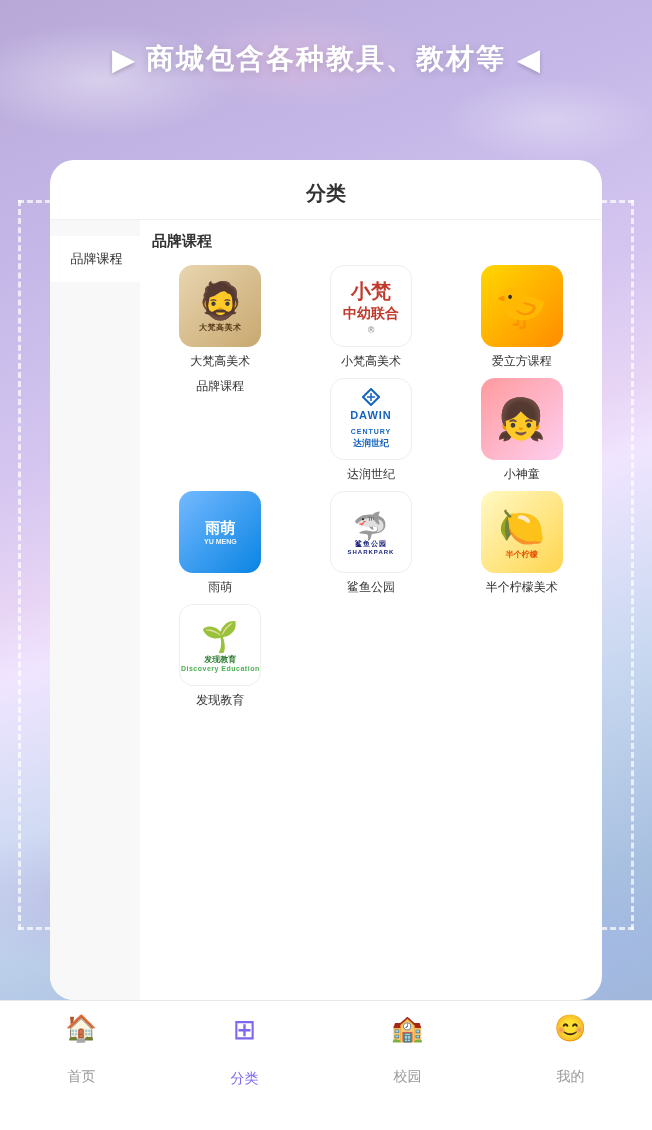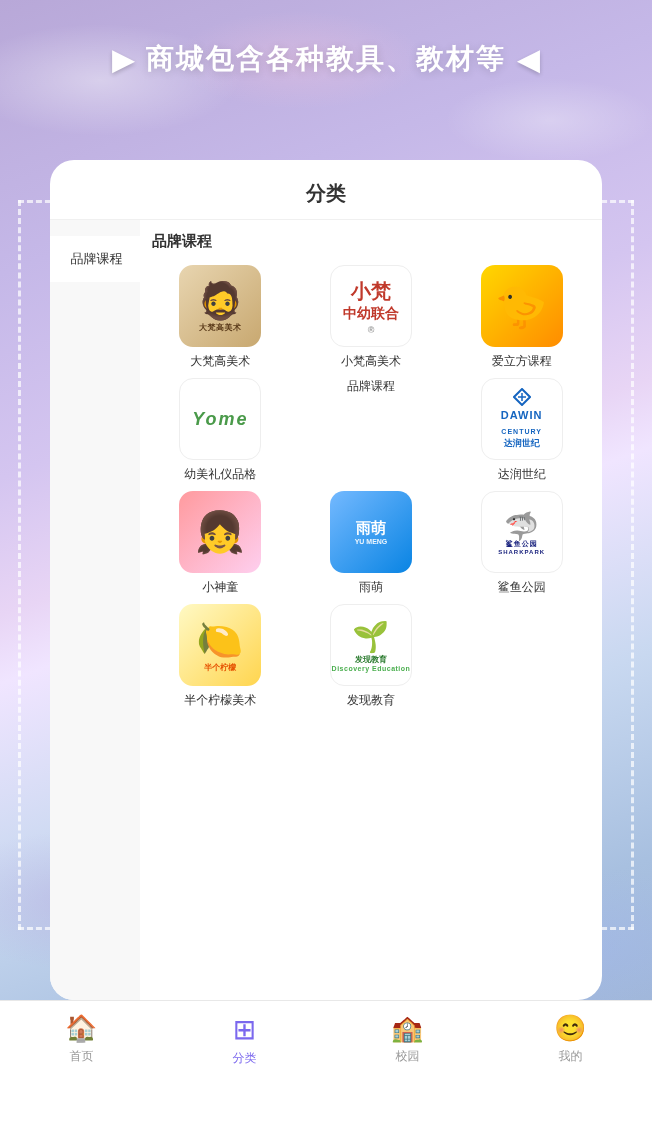--- a/index.html
+++ b/index.html
@@ -280,22 +280,23 @@
     .nav-icon {
       font-size: 26px;
       color: #999;
     }
 
     .nav-icon.active {
       color: #7b68ee;
     }
 
     .nav-label {
-      font-size: 12px;
+      font-size: 14px;
       color: #999;
+      margin-top: 20px;
     }
 
     .nav-label.active {
       color: #7b68ee;
     }
 
     
     .logo-inner {
       width: 100%;
       height: 100%;
@@ -412,28 +413,20 @@
 
         <div class="brand-item">
           <div class="brand-logo logo-ailifang">
             <div class="logo-inner">
               <span style="font-size:42px;">🐤</span>
             </div>
           </div>
           <span class="brand-name">爱立方课程</span>
         </div>
 
-        <div class="brand-item">
-          <div class="brand-logo logo-youmei">
-            <div class="logo-inner">
-              <span style="font-size:18px;color:#4a9a4a;font-style:italic;font-weight:bold;letter-spacing:2px;">Yome</span>
-            </div>
-          </div>
-          <span class="brand-name">幼美礼仪品格</span>
-        </div>
 
         <div class="brand-item">
           <span class="brand-name">品牌课程</span>
         </div>
 
         <div class="brand-item">
           <div class="brand-logo logo-darun">
             <div class="logo-inner">
               <div style="display:flex;align-items:center;gap:4px;margin-bottom:2px;">
                 <svg width="18" height="18" viewBox="0 0 18 18">

